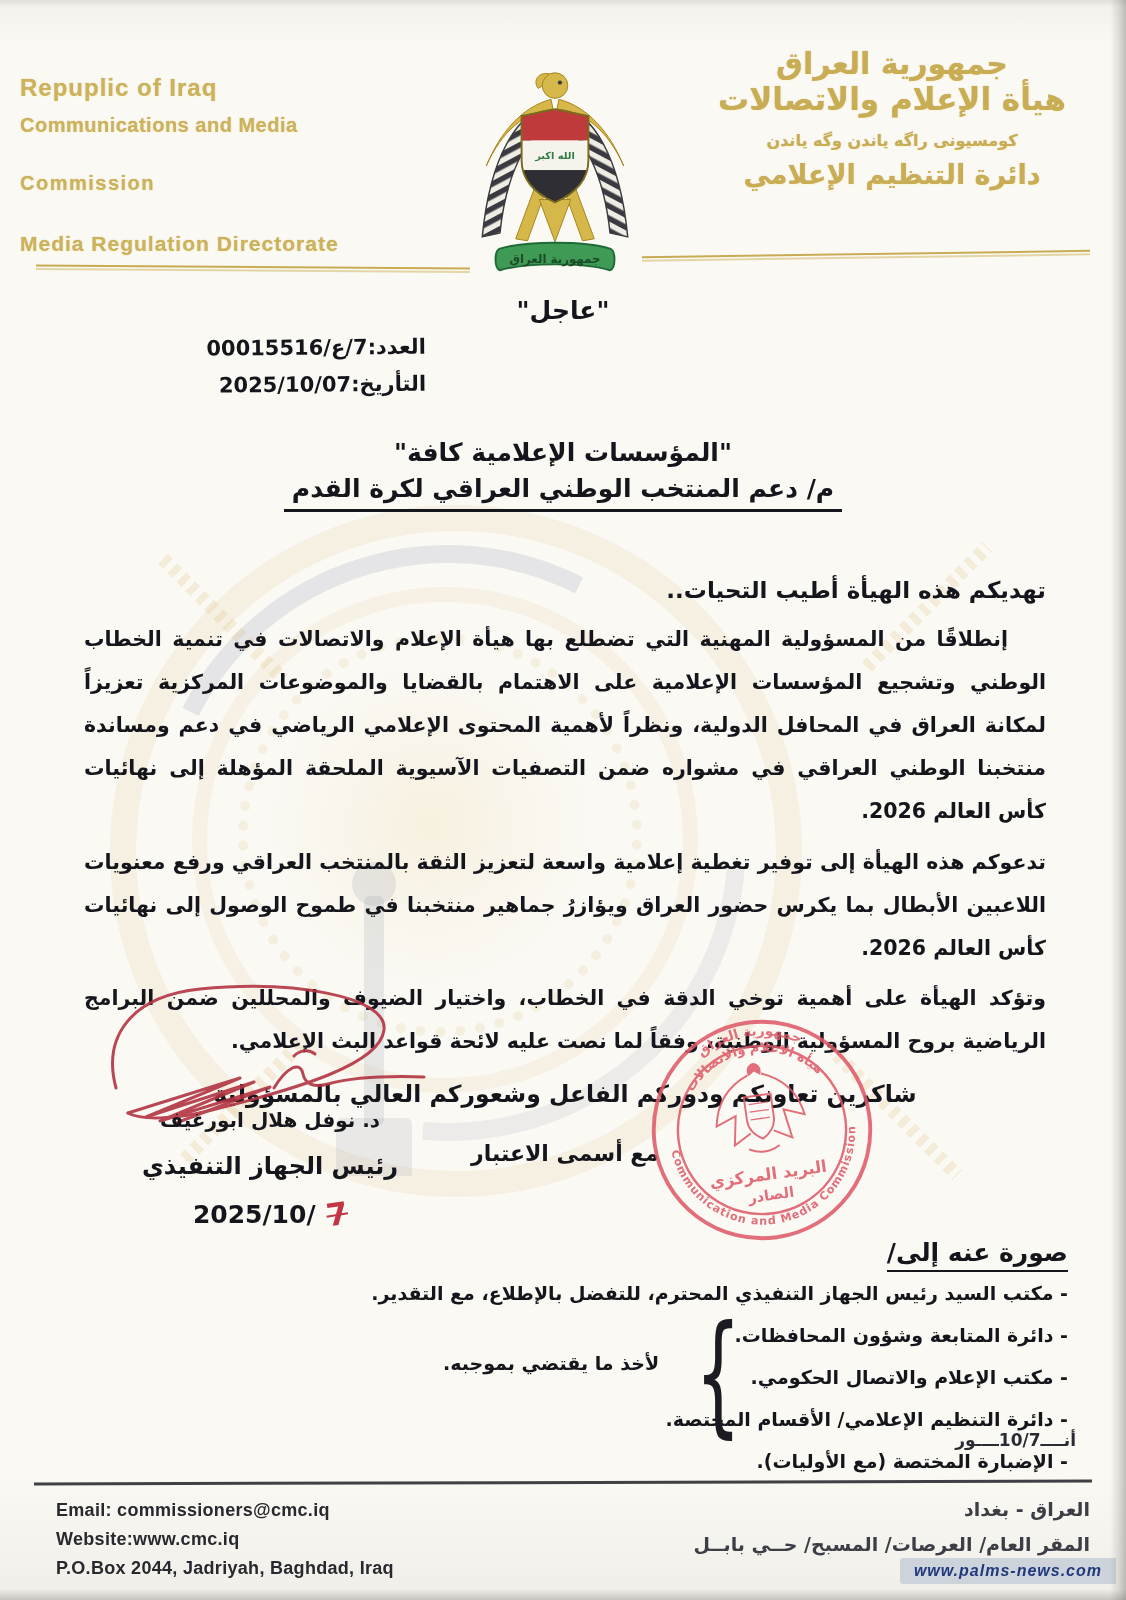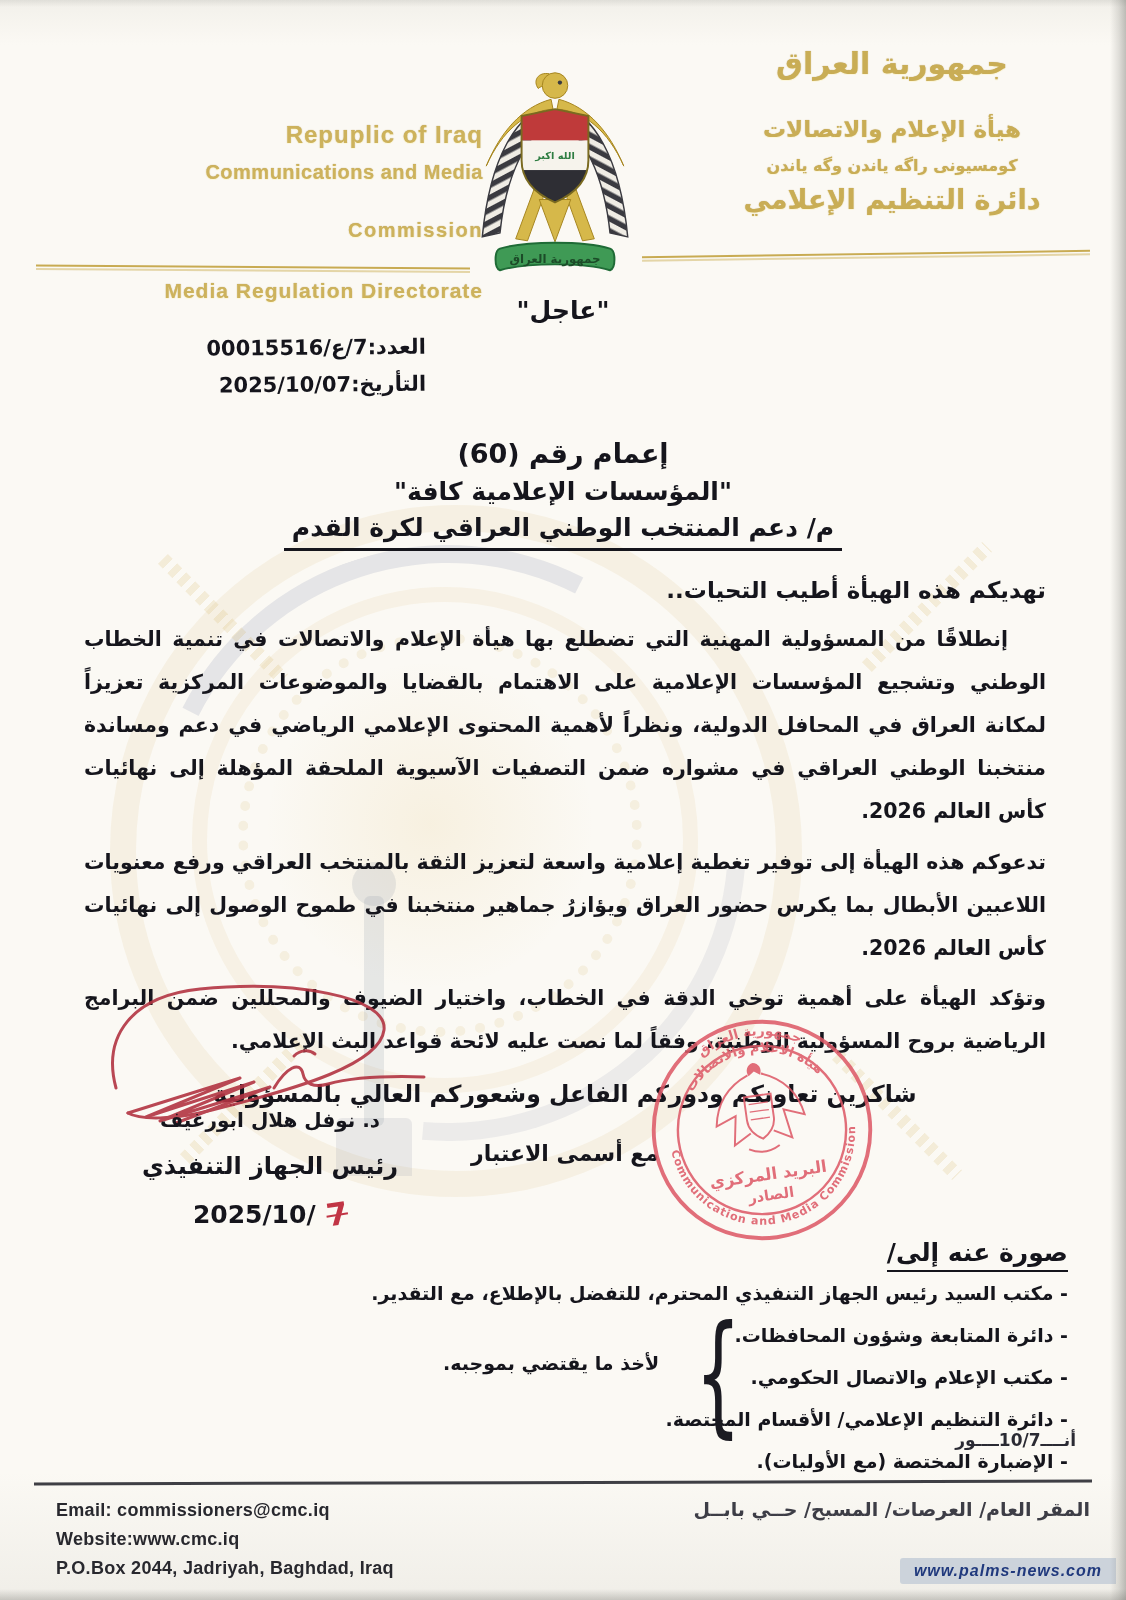--- a/index.html
+++ b/index.html
@@ -36,33 +36,33 @@
   .rope3{left:160px;top:1092px;transform:rotate(-45deg);}
   .rope4{left:812px;top:1108px;transform:rotate(45deg);}
   .wm-tower-dome{left:352px;top:862px;width:44px;height:44px;border-radius:50%;
     background:rgba(126,138,158,.16);}
   .wm-tower-shaft{left:364px;top:896px;width:20px;height:230px;border-radius:6px;
     background:rgba(126,138,158,.16);}
   .wm-tower-base{left:336px;top:1118px;width:76px;height:58px;border-radius:6px 6px 0 0;
     background:rgba(126,138,158,.14);}
 
   
-  .hdr-en{position:absolute;left:47px;top:74px;width:436px;text-align:right;
+  .hdr-en{position:absolute;left:20px;top:74px;width:436px;text-align:left;
     font-family:"Liberation Sans",sans-serif;font-weight:bold;color:#cdb25c;
-    text-shadow:0 1px 0 rgba(255,250,215,.8),0 0 1px rgba(160,130,50,.85);margin-top:47px;}
+    text-shadow:0 1px 0 rgba(255,250,215,.8),0 0 1px rgba(160,130,50,.85);}
   .hdr-en .l1{font-size:24px;letter-spacing:1px;margin-bottom:12px;}
   .hdr-en .l2{font-size:20px;letter-spacing:.5px;margin-bottom:35px;}
   .hdr-en .l3{font-size:20px;letter-spacing:1.5px;margin-bottom:37px;}
   .hdr-en .l4{font-size:21px;letter-spacing:1px;}
 
   .hdr-ar{position:absolute;right:28px;top:46px;width:412px;text-align:center;direction:rtl;
     color:#c9ad55;font-weight:bold;
     text-shadow:0 1px 0 rgba(255,250,215,.7),0 0 1px rgba(160,130,50,.8);}
   .hdr-ar .ar1{font-size:30px;margin-bottom:0px;}
-  .hdr-ar .ar2{font-size:23px;margin-bottom:14px;margin-top:35px;}
+  .hdr-ar .ar2{font-size:31px;margin-bottom:14px;}
   .hdr-ar .ar3{font-size:16px;margin-bottom:9px;}
   .hdr-ar .ar4{font-size:27px;}
 
   .emblem{position:absolute;left:466px;top:60px;width:178px;height:226px;}
 
   .rule{position:absolute;height:0;border-top:2.5px solid #c8ab52;
     box-shadow:0 3.5px 0 rgba(205,178,90,.5);}
   .rule-left{left:36px;top:266px;width:434px;transform:rotate(.4deg);}
   .rule-right{left:642px;top:253px;width:448px;transform:rotate(-.8deg);}
 
@@ -197,21 +197,20 @@
   <div class="rule rule-left"></div>
   <div class="rule rule-right"></div>
 
   <div class="urgent">"عاجل"</div>
   <div class="meta">
     <div>العدد:7/ع/00015516</div>
     <div>التأريخ:2025/10/07</div>
   </div>
 
   <div class="subject">
-    <div class="sub1">إعمام رقم (60)</div>
     <div class="sub2">"المؤسسات الإعلامية كافة"</div>
     <div class="sub3"><span>م/ دعم المنتخب الوطني العراقي لكرة القدم</span></div>
   </div>
 
   <div class="bodytext">
     <div class="greeting">تهديكم هذه الهيأة أطيب التحيات..</div>
     <div class="para para1">إنطلاقًا من المسؤولية المهنية التي تضطلع بها هيأة الإعلام والاتصالات في تنمية الخطاب الوطني وتشجيع المؤسسات الإعلامية على الاهتمام بالقضايا والموضوعات المركزية تعزيزاً لمكانة العراق في المحافل الدولية، ونظراً لأهمية المحتوى الإعلامي الرياضي في دعم ومساندة منتخبنا الوطني العراقي في مشواره ضمن التصفيات الآسيوية الملحقة المؤهلة إلى نهائيات كأس العالم 2026.</div>
     <div class="para">تدعوكم هذه الهيأة إلى توفير تغطية إعلامية واسعة لتعزيز الثقة بالمنتخب العراقي ورفع معنويات اللاعبين الأبطال بما يكرس حضور العراق ويؤازرُ جماهير منتخبنا في طموح الوصول إلى نهائيات كأس العالم 2026.</div>
     <div class="para">وتؤكد الهيأة على أهمية توخي الدقة في الخطاب، واختيار الضيوف والمحللين ضمن البرامج الرياضية بروح المسؤولية الوطنية، وفقاً لما نصت عليه لائحة قواعد البث الإعلامي.</div>
     <div class="closing">شاكرين تعاونكم ودوركم الفاعل وشعوركم العالي بالمسؤولية</div>
@@ -275,20 +274,21 @@
   <div class="brace-note">لأخذ ما يقتضي بموجبه.</div>
   <div class="initials">أنــــ10/7ــــور</div>
 
   <div class="footer-line"></div>
   <div class="footer-left">
     <div>Email: commissioners@cmc.iq</div>
     <div>Website:www.cmc.iq</div>
     <div>P.O.Box 2044, Jadriyah, Baghdad, Iraq</div>
   </div>
   <div class="footer-right">
+    <div>العراق - بغداد</div>
     <div>المقر العام/ العرصات/ المسبح/ حــي بابــل</div>
   </div>
   <div class="palms">www.palms-news.com</div>
 
   <div class="edge-top"></div>
   <div class="edge-right"></div>
   <div class="edge-bottom"></div>
 </div>
 
 </body></html>

